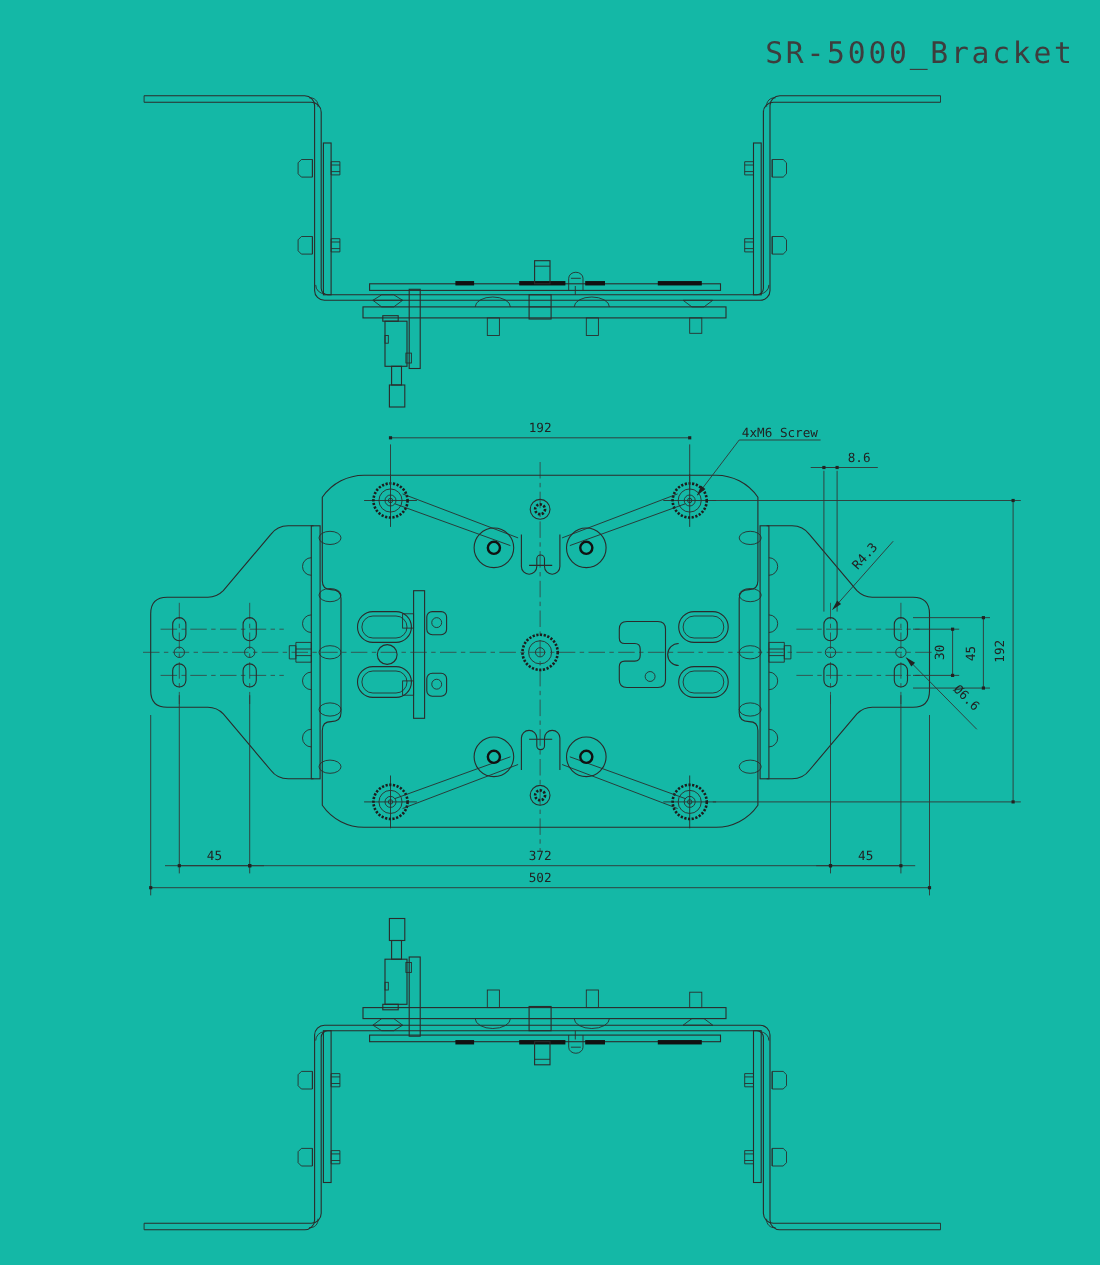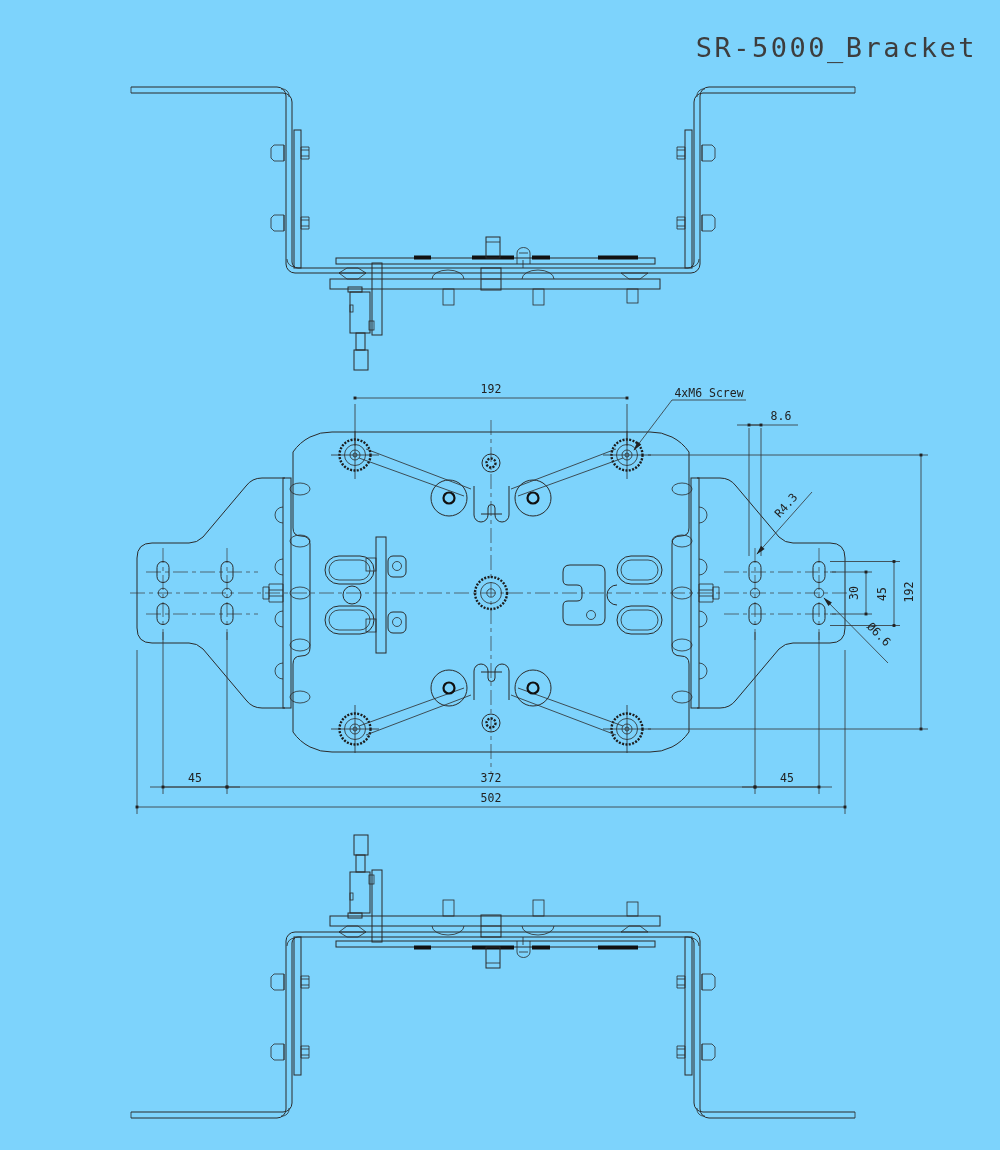--- a/index.html
+++ b/index.html
@@ -1,16 +1,16 @@
 <!DOCTYPE html>
 <html><head>
 <meta charset="utf-8">
 <style>
   html,body{margin:0;padding:0;background:#ffffff;}
-  .sheet{position:relative;width:1000px;height:1150px;background:#7dd3fc;overflow:hidden;}
+  .sheet{position:relative;width:1000px;height:1150px;background:#14b8a6;overflow:hidden;}
   svg{display:block;}
   .s {stroke:#2b2b2b;fill:none;stroke-width:1;}
   .t {stroke:#2b2b2b;fill:none;stroke-width:.8;}
   .cl{stroke:#3a3a3a;fill:none;stroke-width:.7;stroke-dasharray:15 4 4 4;}
   .dm{stroke:#333;fill:none;stroke-width:.8;}
   .kn{stroke:#1d1d1d;fill:none;stroke-width:2.4;stroke-dasharray:2 1.4;}
   .dk{stroke:#111;fill:none;stroke-width:2.2;}
   .bk{fill:#111;stroke:none;}
   text{font-family:"DejaVu Sans Mono","Liberation Mono",monospace;font-size:11.5px;fill:#222;}
   .title-text{font-size:27px;letter-spacing:2.5px;fill:#3d3d3d;}

